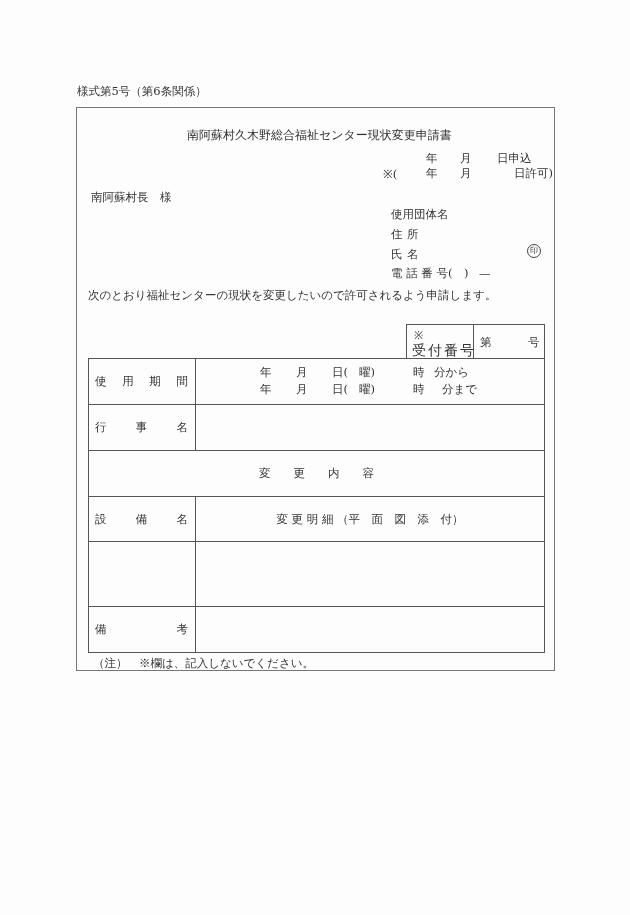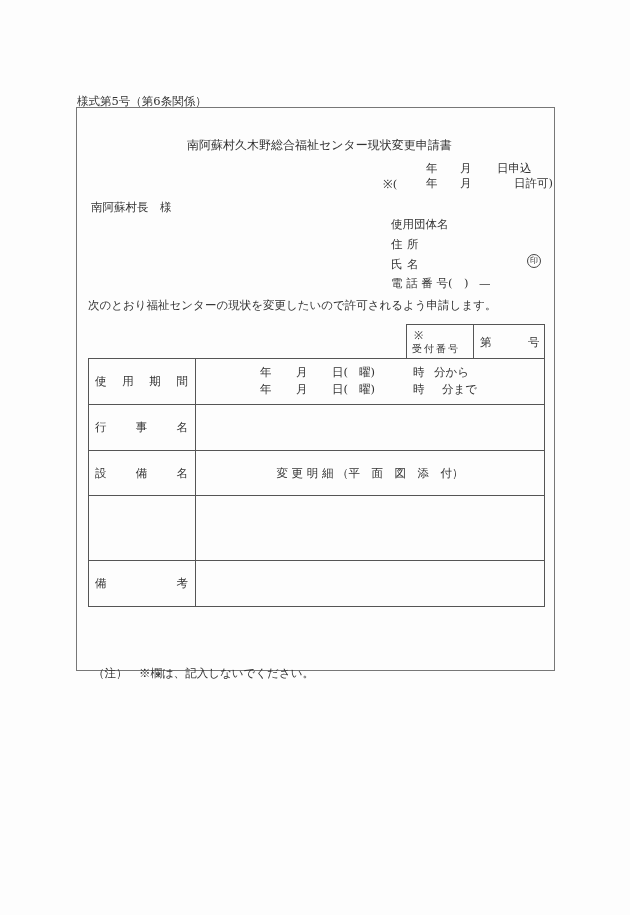--- a/index.html
+++ b/index.html
@@ -1,37 +1,37 @@
 <!DOCTYPE html>
 <html><head>
 <meta charset="utf-8">
 <style>
   html, body { margin:0; padding:0; }
   body {
     width:630px; height:915px; background:#fdfdfd; position:relative; overflow:hidden;
     font-family:"DejaVu Serif", "Liberation Serif", serif; color:#333;
     font-size:11.5px;
   }
-  .abs { position:absolute; white-space:nowrap;margin-top:10px; }
+  .abs { position:absolute; white-space:nowrap; }
   .caption { left:77px; top:84px; font-size:11.5px; }
   .outer { left:76px; top:107px; width:479px; height:564px; border:1.5px solid #777; box-sizing:border-box; position:absolute; }
   .title { left:187px; top:127px; font-size:12px; }
   .date1 { top:151px; }
   .date2 { top:166px; }
   .addressee { left:91px; top:190px; }
   .app { left:391px; }
   .seal {
     left:527px; top:244px; width:12px; height:12px; border:1px solid #444; border-radius:50%;
     font-size:8px; line-height:12px; text-align:center;
   }
   .statement { left:88px; top:288px; }
   .recv { position:absolute; left:406px; top:324px; width:139px; height:35px; border:1.2px solid #555; border-bottom:none; box-sizing:border-box; }
   .recv .div { position:absolute; left:66px; top:0; bottom:0; border-left:1.2px solid #555; }
   .recv .mark { position:absolute; left:7px; top:2px; font-size:11px; }
-  .recv .lbl { position:absolute; left:5px; top:17px; letter-spacing:2px; font-size:10px; }
+  .recv .lbl { position:absolute; left:5px; top:17px; letter-spacing:2px; font-size:14px; }
   .recv .dai { position:absolute; left:73px; top:10px; }
   .recv .go { position:absolute; left:121px; top:10px; }
   table.main {
     position:absolute; left:88px; top:358px; width:457px; border-collapse:collapse;
   }
   table.main td { border:1.2px solid #555; padding:0; vertical-align:middle; }
   .lab { width:106px; position:relative; }
   .spread { display:flex; justify-content:space-between; padding:0 7px 0 6px; }
   .period-line { position:relative; height:17px; }
   .period-line span { position:absolute; top:0; }
@@ -110,20 +110,23 @@
   <tr style="height:46px">
     <td class="lab">
       <div class="spread">
         <span>行</span>
         <span>事</span>
         <span>名</span>
       </div>
     </td>
     <td></td>
   </tr>
+  <tr style="height:46px">
+    <td colspan="2" class="center-row">変　　更　　内　　容</td>
+  </tr>
   <tr style="height:45px">
     <td class="lab">
       <div class="spread">
         <span>設</span>
         <span>備</span>
         <span>名</span>
       </div>
     </td>
     <td class="center-row">変 更 明 細 （平　面　図　添　付）</td>
   </tr>

